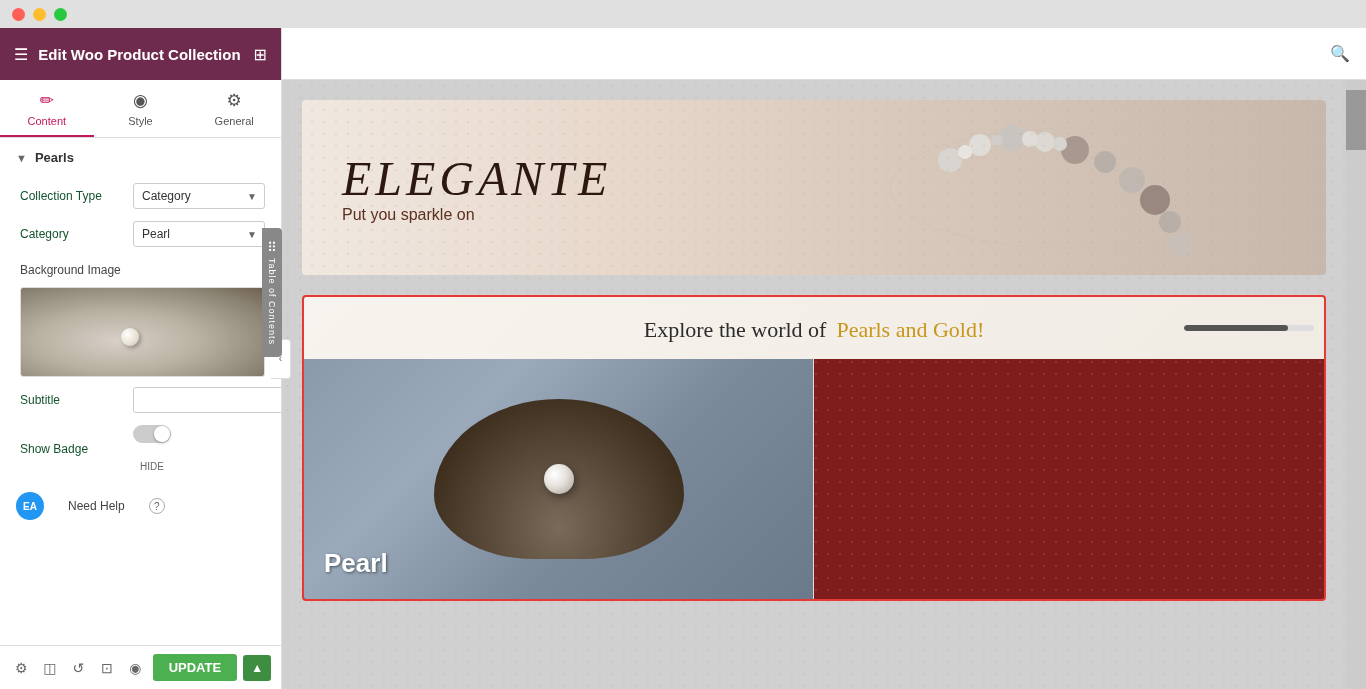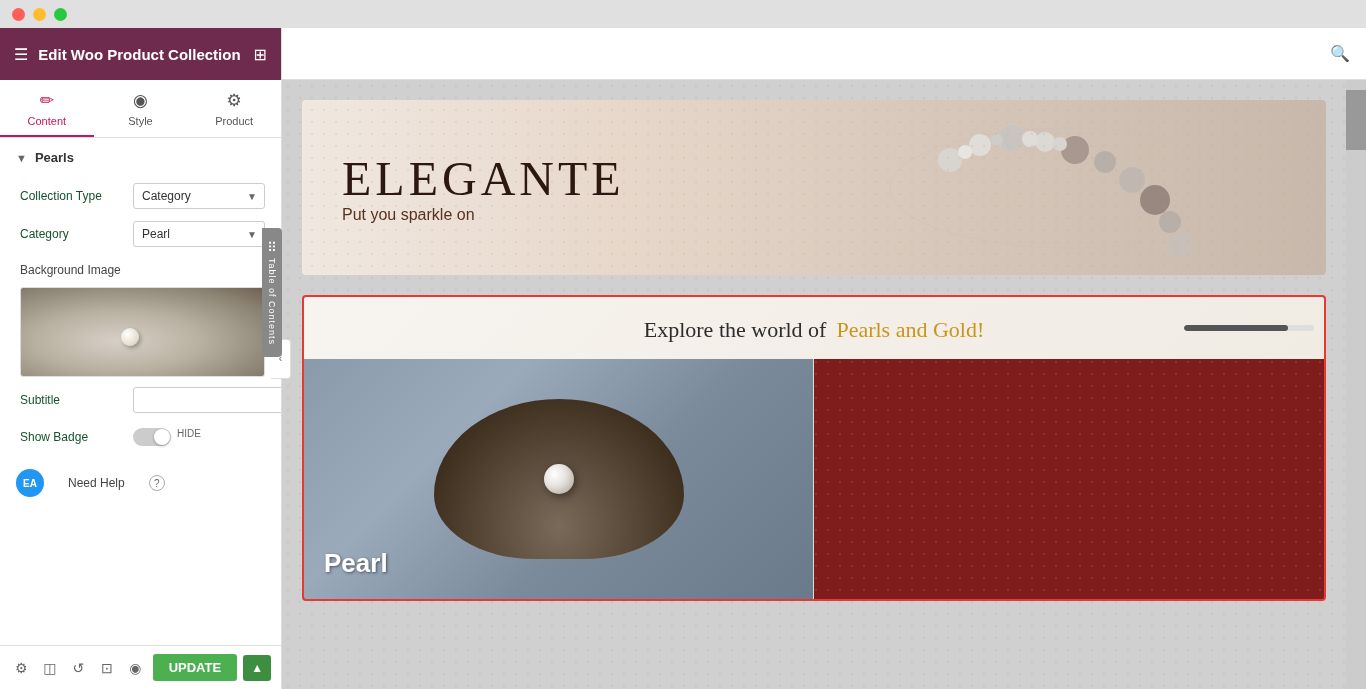--- a/index.html
+++ b/index.html
@@ -177,22 +177,23 @@
       border-radius: 3px;
       padding: 4px 6px;
       font-size: 12px;
       flex: 1;
       height: 26px;
     }
 
     
     .toggle-container {
       display: flex;
-      align-items: flex-start;
-      gap: 6px;
+      align-items: center;
+      gap: 18px;
+      flex-direction: column;
     }
     .toggle {
       width: 38px;
       height: 18px;
       background: #ccc;
       border-radius: 9px;
       position: relative;
       cursor: pointer;
     }
     .toggle-knob {
@@ -387,20 +388,21 @@
     .banner-content {
       position: relative;
       z-index: 2;
       padding: 20px 40px;
     }
     .banner-title {
       font-size: 48px;
       font-family: Georgia, serif;
       color: #2c1810;
       letter-spacing: 4px;
+      font-style: italic;
     }
     .banner-subtitle {
       font-size: 16px;
       color: #5a3020;
     }
     
     .pearl-string {
       position: absolute;
       right: 0;
       top: 0;
@@ -601,21 +603,21 @@
       <div class="tab-item active">
         <span class="tab-icon">✏</span>
         <span>Content</span>
       </div>
       <div class="tab-item">
         <span class="tab-icon">◉</span>
         <span>Style</span>
       </div>
       <div class="tab-item">
         <span class="tab-icon">⚙</span>
-        <span>Product</span>
+        <span>General</span>
       </div>
     </div>
 
     <div class="sidebar-content">
 
       <div class="section-header">
         <span class="section-chevron">▼</span>
         <span>Pearls</span>
       </div>
 

